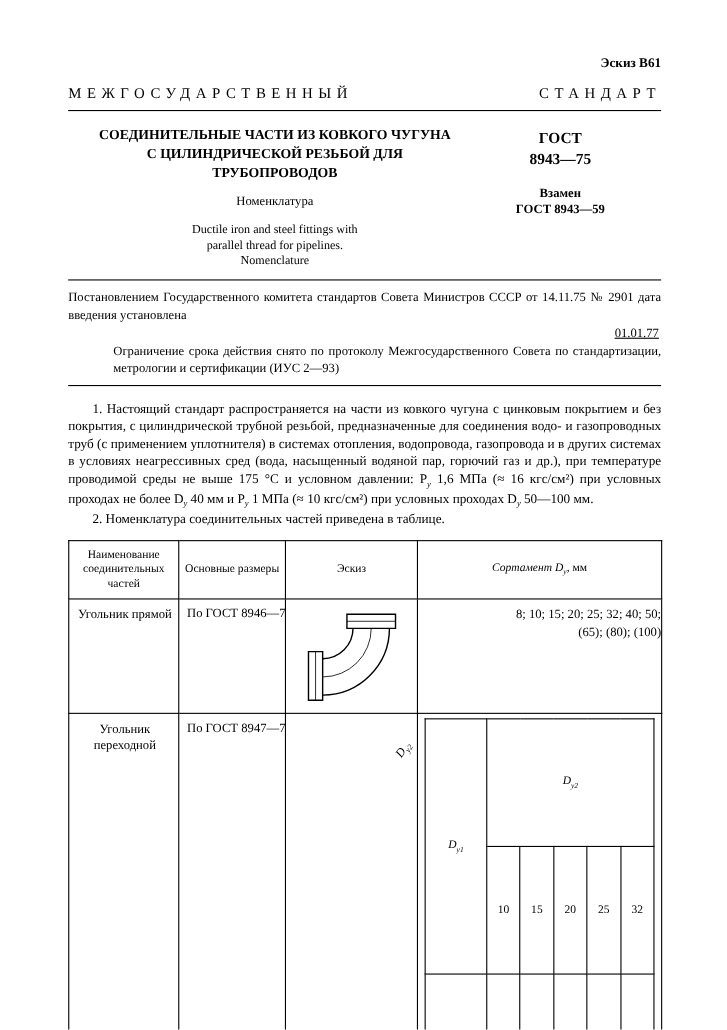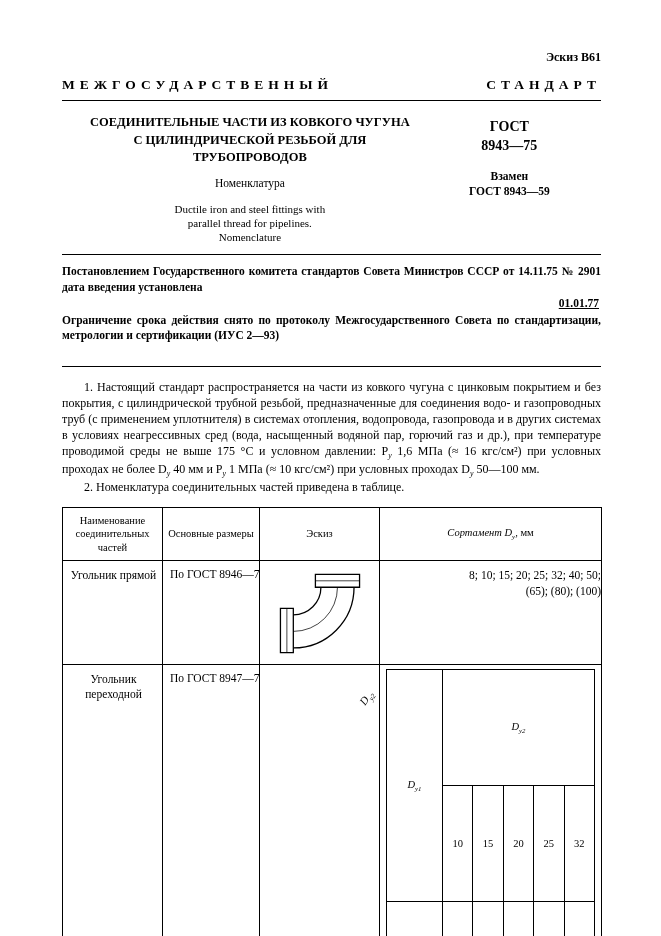--- a/index.html
+++ b/index.html
@@ -8,37 +8,37 @@
     width:661px; height:936px;
     font-family:"Liberation Serif","DejaVu Serif",serif;
     color:#000;
   }
   .page { width:661px; height:936px; padding:50px 60px 0 62px; position:relative; overflow:hidden; }
 
   .group-label { text-align:right; font-weight:bold; font-size:12px; }
 
   .std-header {
     display:flex; justify-content:space-between;
-    font-weight:bold; font-size:13.5px; letter-spacing:5px;
+    font-weight:normal; font-size:13.5px; letter-spacing:5px;
     margin-top:12px; padding-bottom:7px; border-bottom:1.5px solid #000;gap:44px;
   }
 
   .title-block { display:flex; padding:13px 0 10px 0; border-bottom:1.5px solid #000; }
   .title-left { width:66%; text-align:center; padding:0 6px 0 26px; }
   .doc-title { font-weight:bold; font-size:12.5px; line-height:1.4; }
   .doc-subtitle { font-weight:normal; font-size:11.5px; margin-top:10px; }
   .doc-en { font-size:11px; margin-top:13px; line-height:1.3; }
   .title-right { flex:1; text-align:center; padding-top:4px; }
   .gost-big { font-weight:bold; font-size:14px; line-height:1.35; }
   .replaces { font-weight:bold; font-size:11.5px; margin-top:13px; line-height:1.3; }
 
-  .decree { padding:9px 0 23px 0; border-bottom:1.5px solid #000; font-weight:bold; font-size:11.5px; line-height:1.32; }
+  .decree { padding:9px 0 7px 0; border-bottom:1.5px solid #000; font-weight:normal; font-size:11.5px; line-height:1.32; }
   .decree-text { text-align:justify; }
   .decree-date { text-align:right; text-decoration:underline; margin:1px 2px 2px 0; }
-  .decree-restrict { text-align:justify; }
+  .decree-restrict { text-align:justify;margin-left:41px; }
 
   .body-text { margin-top:13px; font-size:12px; line-height:1.33; }
   .body-text p { text-align:justify; text-indent:22px; }
   sub { font-size:0.65em; }
   .it { font-style:italic; }
 
   table.main-table { width:100%; border-collapse:collapse; margin-top:11px; table-layout:fixed; }
   .main-table th, .main-table td { border:1px solid #000; }
   .main-table th { font-weight:normal; font-size:10.5px; padding:6px 3px; text-align:center; vertical-align:middle; line-height:1.3; }
   .col-name { width:100px; } .col-size { width:97px; } .col-sketch { width:120px; } .col-sort { width:222px; }

